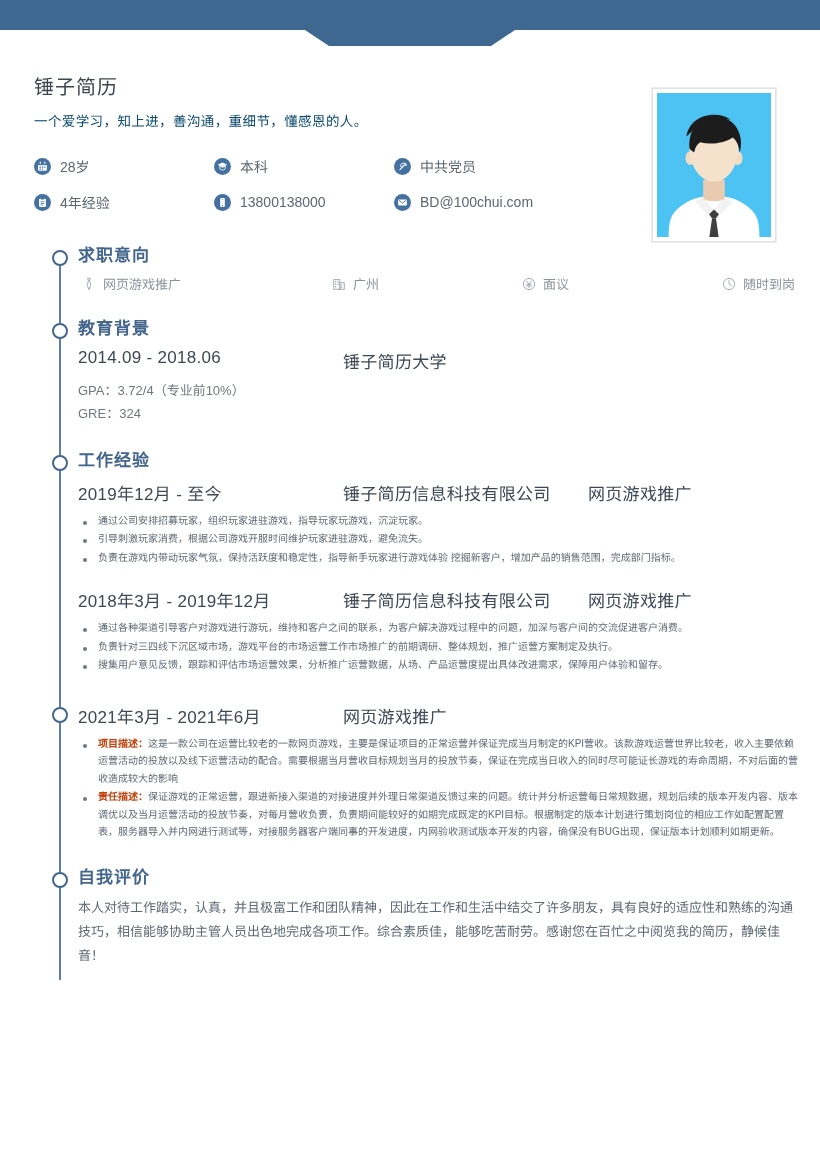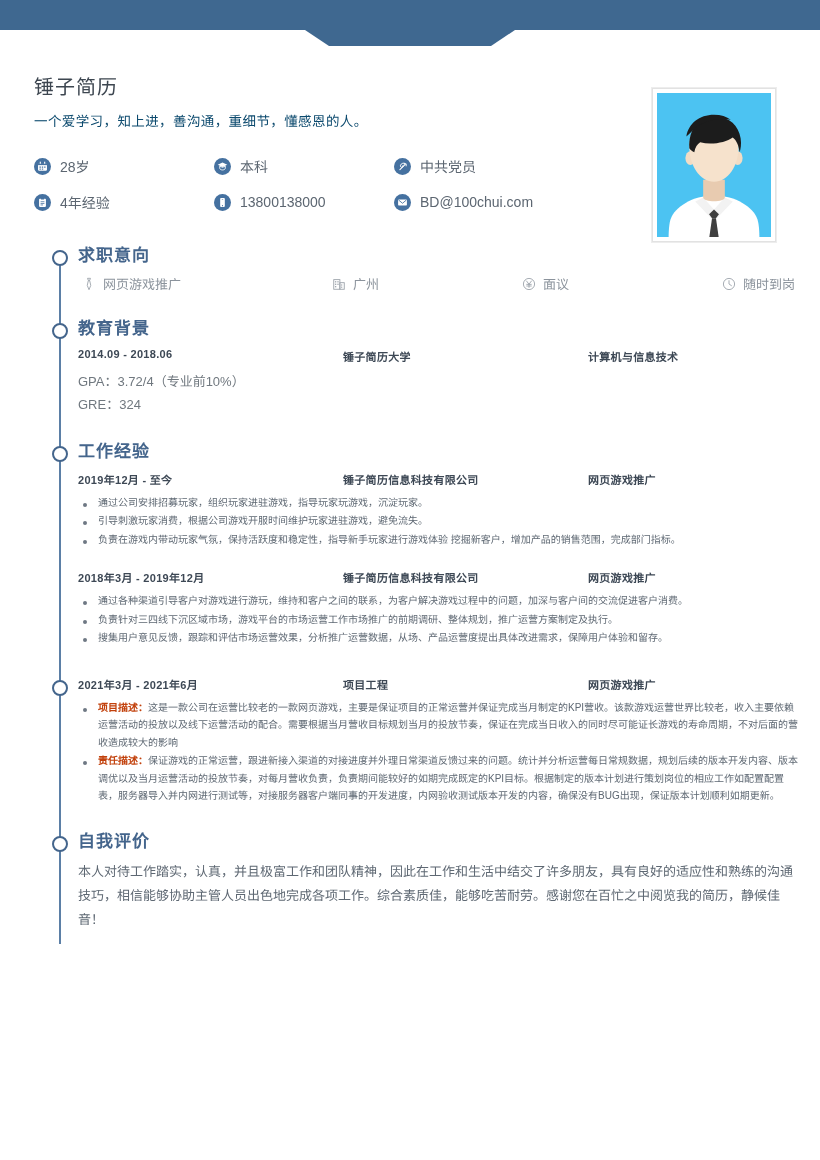--- a/index.html
+++ b/index.html
@@ -143,22 +143,22 @@
     gap: 7px;
     font-size: 13px;
     color: #8b939c;
   }
   .obj-item svg { display: block; flex: 0 0 auto; }
 
   
   .entry-head {
     display: grid;
     grid-template-columns: 265px 245px auto;
-    font-size: 11px;
-    font-weight: bold;
+    font-size: 17px;
+    font-weight: normal;
     color: #3d4855;
     margin-top: 2px;
     margin-bottom: 7px;
     letter-spacing: 0.3px;
   }
   .edu-extra {
     font-size: 13px;
     color: #70787f;
     line-height: 1.75;
     margin: 0 0 0 0;
@@ -371,21 +371,20 @@
   <div class="gap-lg"></div>
 
   <div class="section">
     <span class="sec-marker"></span>
     <h2 class="sec-title">教育背景</h2>
 
     <div>
       <div class="entry-head">
         <span>2014.09 - 2018.06</span>
         <span>锤子简历大学</span>
-        <span>计算机与信息技术</span>
       </div>
       <div class="edu-extra">GPA：3.72/4（专业前10%）</div>
       <div class="edu-extra">GRE：324</div>
     </div>
   </div>
 
   <div class="gap-lg"></div>
 
   <div class="section">
     <span class="sec-marker"></span>
@@ -421,21 +420,20 @@
   </div>
 
   <div class="gap-lg"></div>
 
   <div class="section">
     <span class="sec-marker"></span>
 
     <div>
       <div class="entry-head">
         <span>2021年3月 - 2021年6月</span>
-        <span>项目工程</span>
         <span>网页游戏推广</span>
       </div>
       <ul class="bullets">
         <li>
           <span class="lbl">项目描述：</span><span>这是一款公司在运营比较老的一款网页游戏，主要是保证项目的正常运营并保证完成当月制定的KPI营收。该款游戏运营世界比较老，收入主要依赖运营活动的投放以及线下运营活动的配合。需要根据当月营收目标规划当月的投放节奏，保证在完成当日收入的同时尽可能证长游戏的寿命周期，不对后面的营收造成较大的影响</span>
         </li>
         <li>
           <span class="lbl">责任描述：</span><span>保证游戏的正常运营，跟进新接入渠道的对接进度并外理日常渠道反馈过来的问题。统计并分析运营每日常规数据，规划后续的版本开发内容、版本调优以及当月运营活动的投放节奏，对每月营收负责，负责期间能较好的如期完成既定的KPI目标。根据制定的版本计划进行策划岗位的相应工作如配置配置表，服务器导入并内网进行测试等，对接服务器客户端同事的开发进度，内网验收测试版本开发的内容，确保没有BUG出现，保证版本计划顺利如期更新。</span>
         </li>
       </ul>

